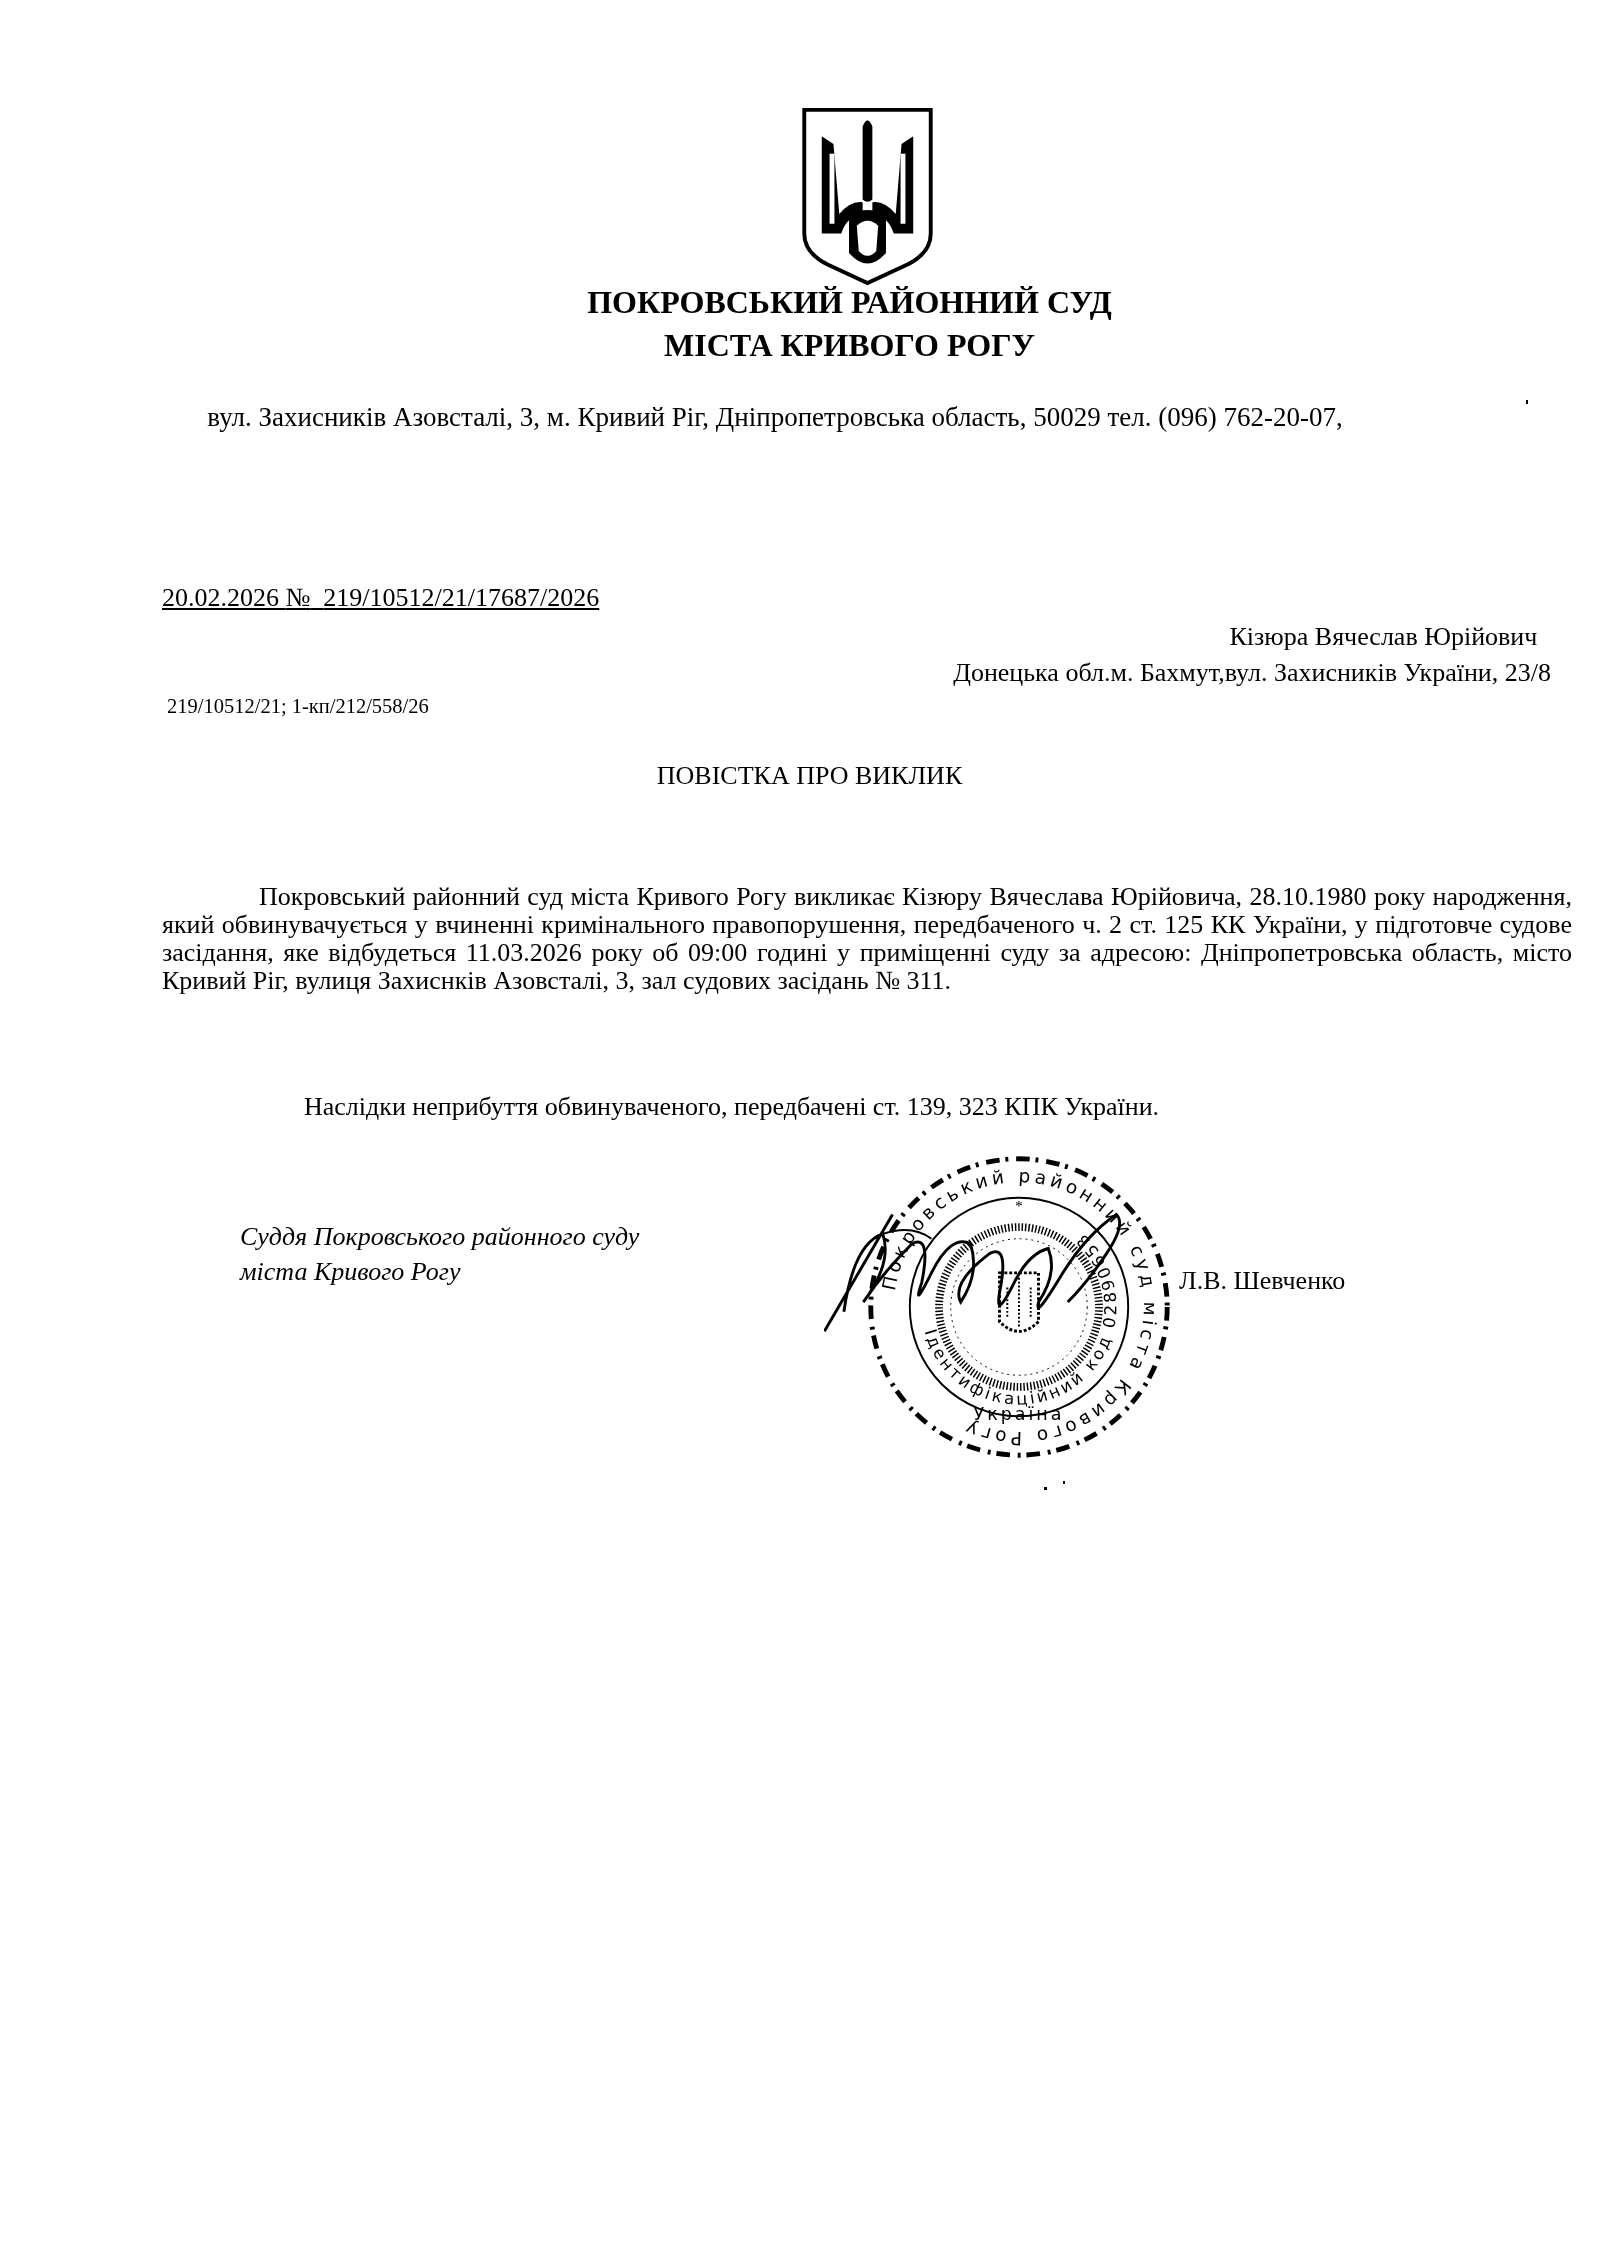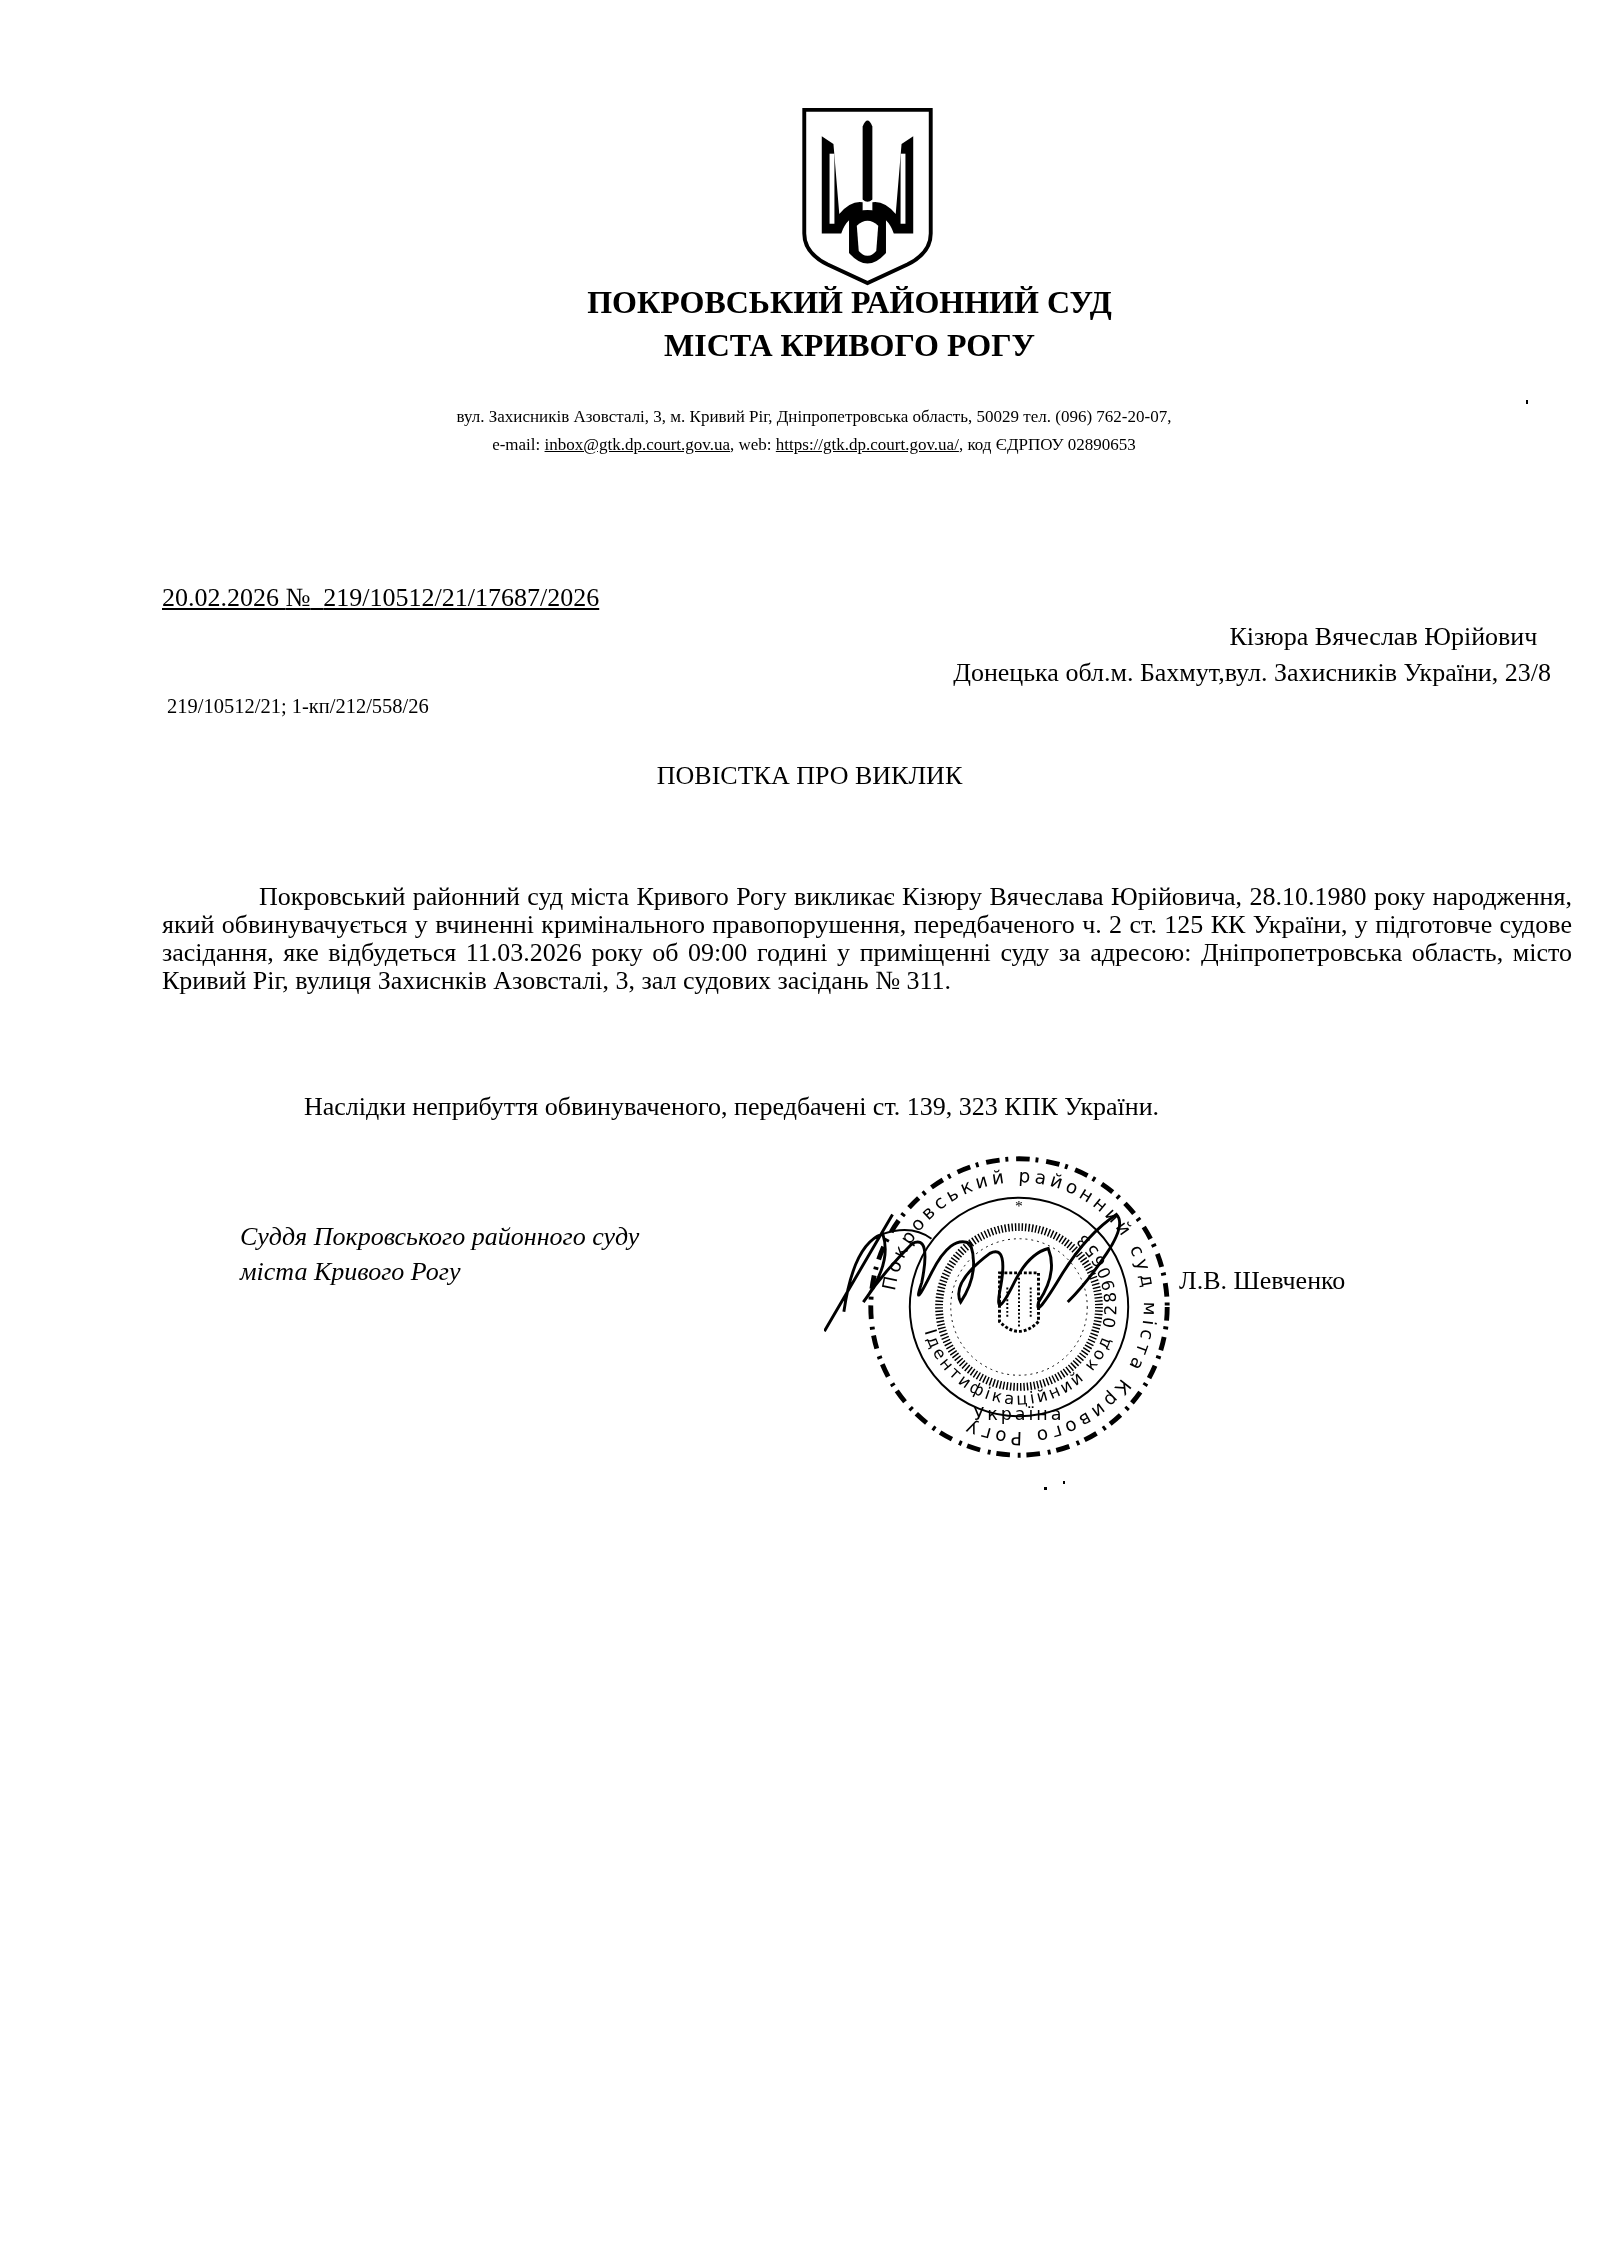--- a/index.html
+++ b/index.html
@@ -3,21 +3,21 @@
 <meta charset="utf-8">
 <style>
   html, body { margin: 0; padding: 0; background: #ffffff; }
   body { width: 1619px; height: 2261px; position: relative; overflow: hidden;
          font-family: "Liberation Serif", "DejaVu Serif", serif; color: #000; }
   .abs { position: absolute; white-space: nowrap; }
   .emblem { position: absolute; left: 800px; top: 107px; width: 135px; height: 179px; }
   .court-title { position: absolute; left: 12px; width: 1603px; text-align: center;
                  font-weight: bold; font-size: 32px; line-height: 43px; top: 281px; margin-left: 36px; }
   .contacts { position: absolute; left: 0; width: 1550px; text-align: center;
-              font-size: 17px; line-height: 28px; top: 403px; padding-left: 39px; }
+              font-size: 27px; line-height: 28px; top: 403px; }
   .contacts a, .u { text-decoration: underline; color: #000; }
   .regline { left: 162px; top: 583px; font-size: 26px; text-decoration: underline; }
   .recipient { right: 68px; top: 619px; font-size: 26px; line-height: 36px; text-align: right; white-space: nowrap; position: absolute; margin-left: 10px; }
   .recipient .name { padding-right: 13.7px; }
   .case-ref { left: 167px; top: 695px; font-size: 20.5px; }
   .doc-title { left: 0; width: 1619px; text-align: center; top: 761px; font-size: 26px; }
   .body-text { position: absolute; left: 162px; width: 1410px; top: 883px;
                font-size: 26px; line-height: 28px; text-align: justify; text-indent: 97px; }
   .consequence { position: absolute; left: 258px; top: 1092px; font-size: 26px; margin-left: 46px; }
   .signature-left { position: absolute; left: 240px; top: 1219px; font-size: 26px; line-height: 35px; font-style: italic; }
@@ -46,23 +46,20 @@
 
 <div class="court-title">
   <div>ПОКРОВСЬКИЙ РАЙОННИЙ СУД</div>
   <div>МІСТА КРИВОГО РОГУ</div>
 </div>
 
 <div class="dot" style="left:1526px; top:400px; width:2px; height:3.9px;"></div>
 
 <div class="contacts">
   <div>вул. Захисників Азовсталі, 3, м. Кривий Ріг,  Дніпропетровська область, 50029 тел. (096) 762-20-07,</div>
-  <div>
-    <span>e-mail: </span><a>inbox@gtk.dp.court.gov.ua</a><span>,  web: </span><a>https://gtk.dp.court.gov.ua/</a><span>, код ЄДРПОУ 02890653</span>
-  </div>
 </div>
 
 <div class="abs regline">
   <span>20.02.2026</span>
   <span>№</span>
   &nbsp;<span>219/10512/21/17687/2026</span>
 </div>
 
 <div class="recipient">
   <div class="name">Кізюра Вячеслав Юрійович</div>

